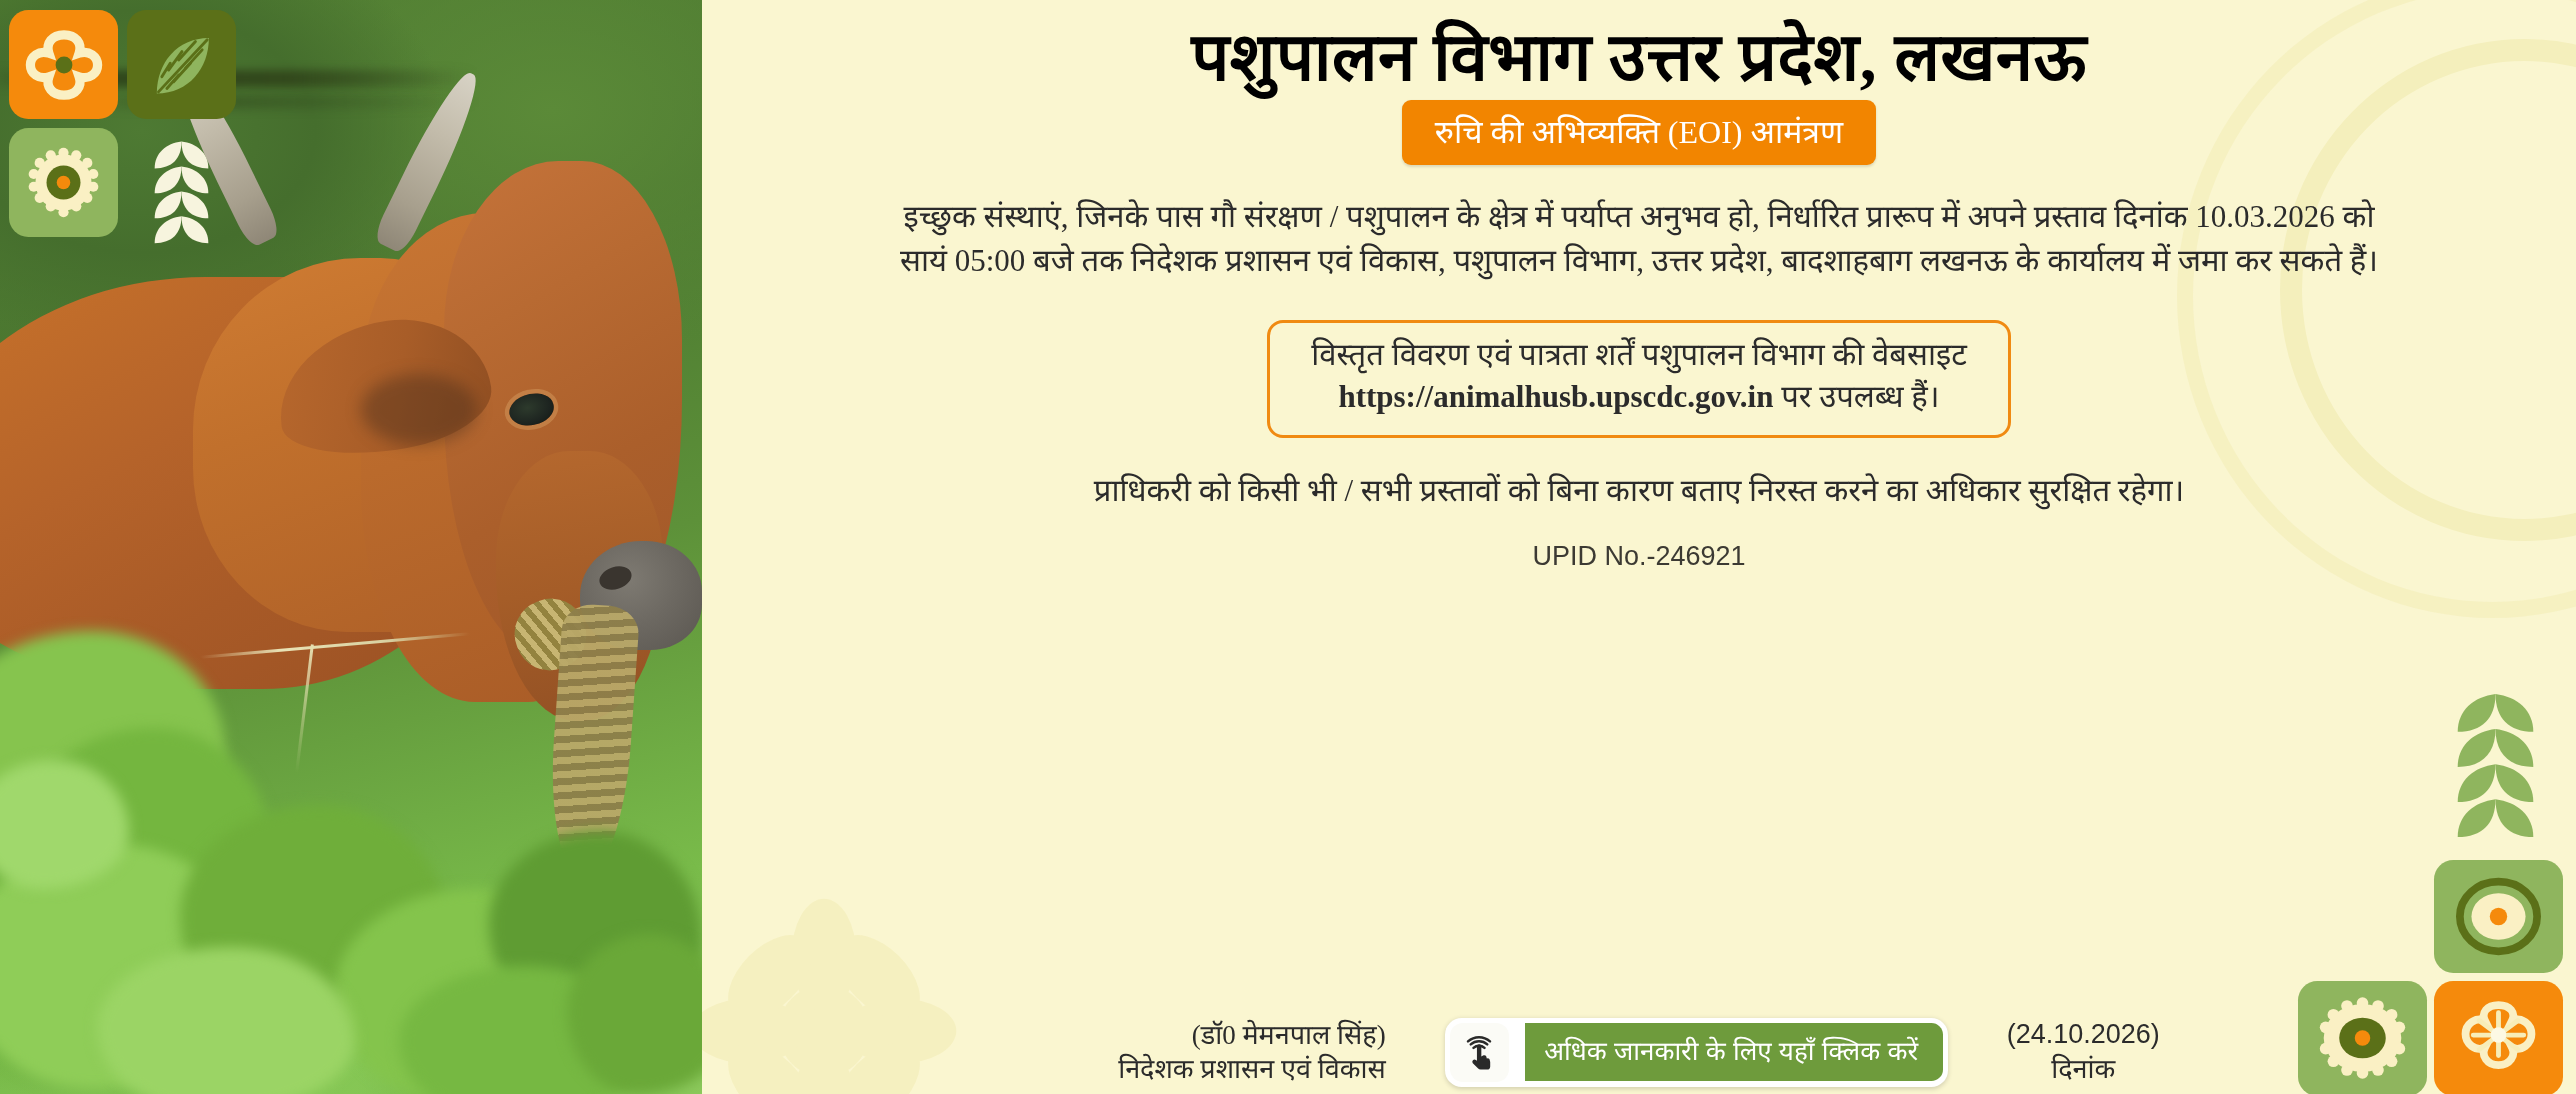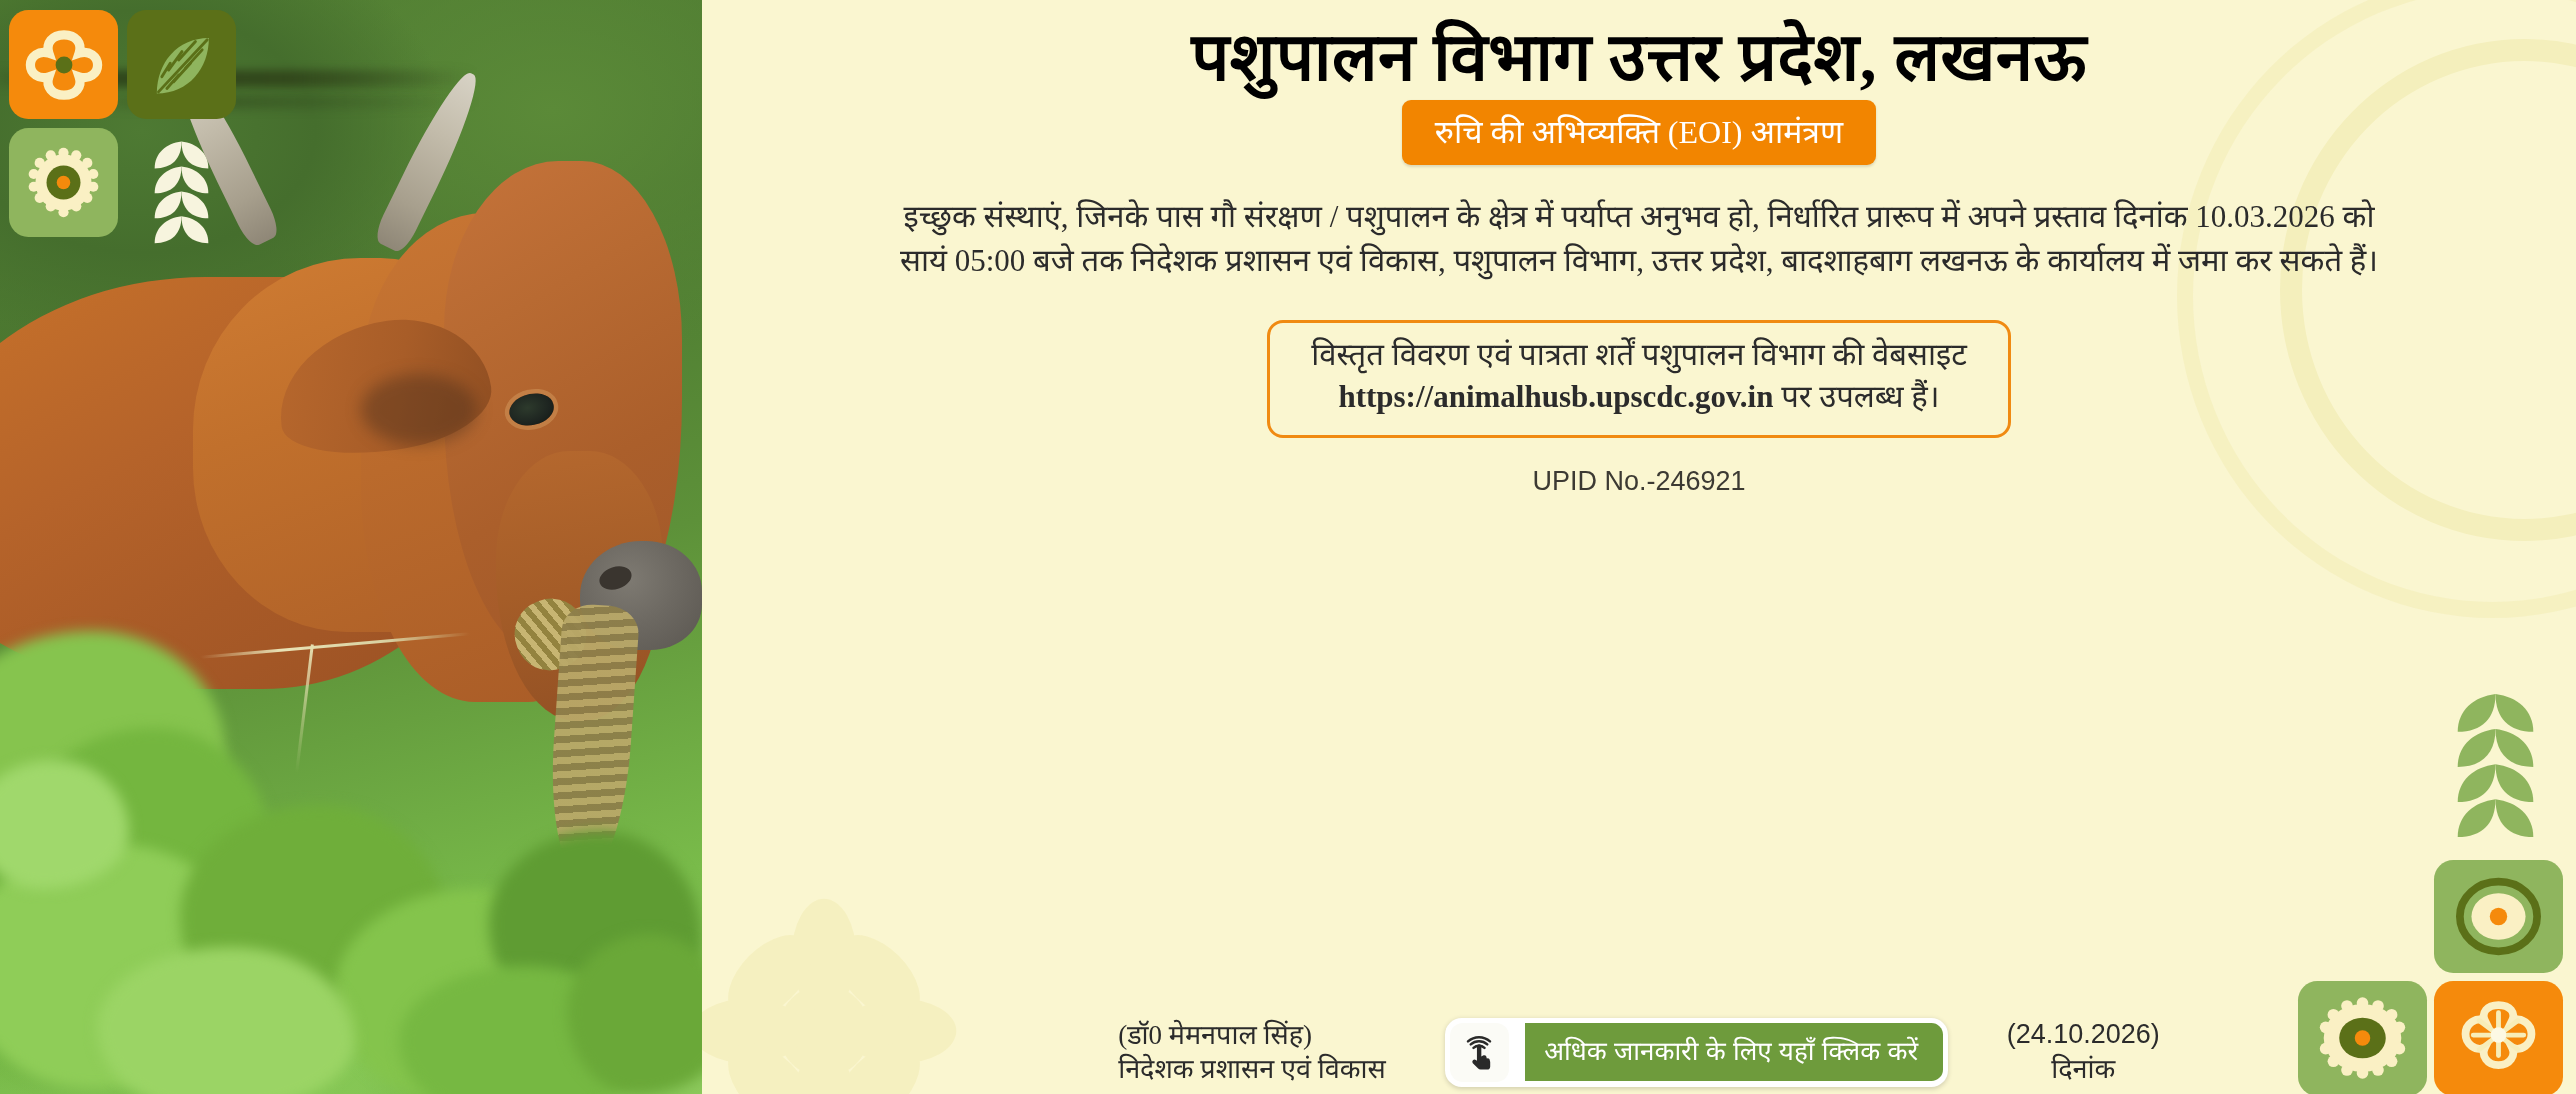--- a/index.html
+++ b/index.html
@@ -264,21 +264,21 @@
 
   
   .footer-row {
     position:absolute; left:0; bottom:7.7px;
     width:1874px;
     display:flex; align-items:center; justify-content:center;
     gap:59px;
     z-index:5;
   }
   .signature {
-    text-align:left;
+    text-align:right;
     font-family:"Liberation Serif", serif;
     font-size:27px;
     line-height:1.28;
     color:#2B2B2B;
     white-space:nowrap;
   }
   .date-block {
     text-align:center;
     font-family:"Liberation Sans", sans-serif;
     font-size:27px;
@@ -381,20 +381,21 @@
       <div class="eoi-badge">रुचि की अभिव्यक्ति (EOI) आमंत्रण</div>
 
 
       <div class="para para-2">इच्छुक संस्थाएं, जिनके पास गौ संरक्षण / पशुपालन के क्षेत्र में पर्याप्त अनुभव हो, निर्धारित प्रारूप में अपने प्रस्ताव दिनांक 10.03.2026 को सायं 05:00 बजे तक निदेशक प्रशासन एवं विकास, पशुपालन विभाग, उत्तर प्रदेश, बादशाहबाग लखनऊ के कार्यालय में जमा कर सकते हैं।</div>
 
       <div class="website-box">
         <div>विस्तृत विवरण एवं पात्रता शर्तें पशुपालन विभाग की वेबसाइट</div>
         <div><span class="url">https://animalhusb.upscdc.gov.in</span><span> पर उपलब्ध हैं।</span></div>
       </div>
 
+      <div class="para para-3">प्राधिकरी को किसी भी / सभी प्रस्तावों को बिना कारण बताए निरस्त करने का अधिकार सुरक्षित रहेगा।</div>
 
       <div class="upid">UPID No.-246921</div>
     </div>
 
     <div class="footer-row">
 
       <div class="signature">
         <div>(डॉ0 मेमनपाल सिंह)</div>
         <div>निदेशक प्रशासन एवं विकास</div>
       </div>

